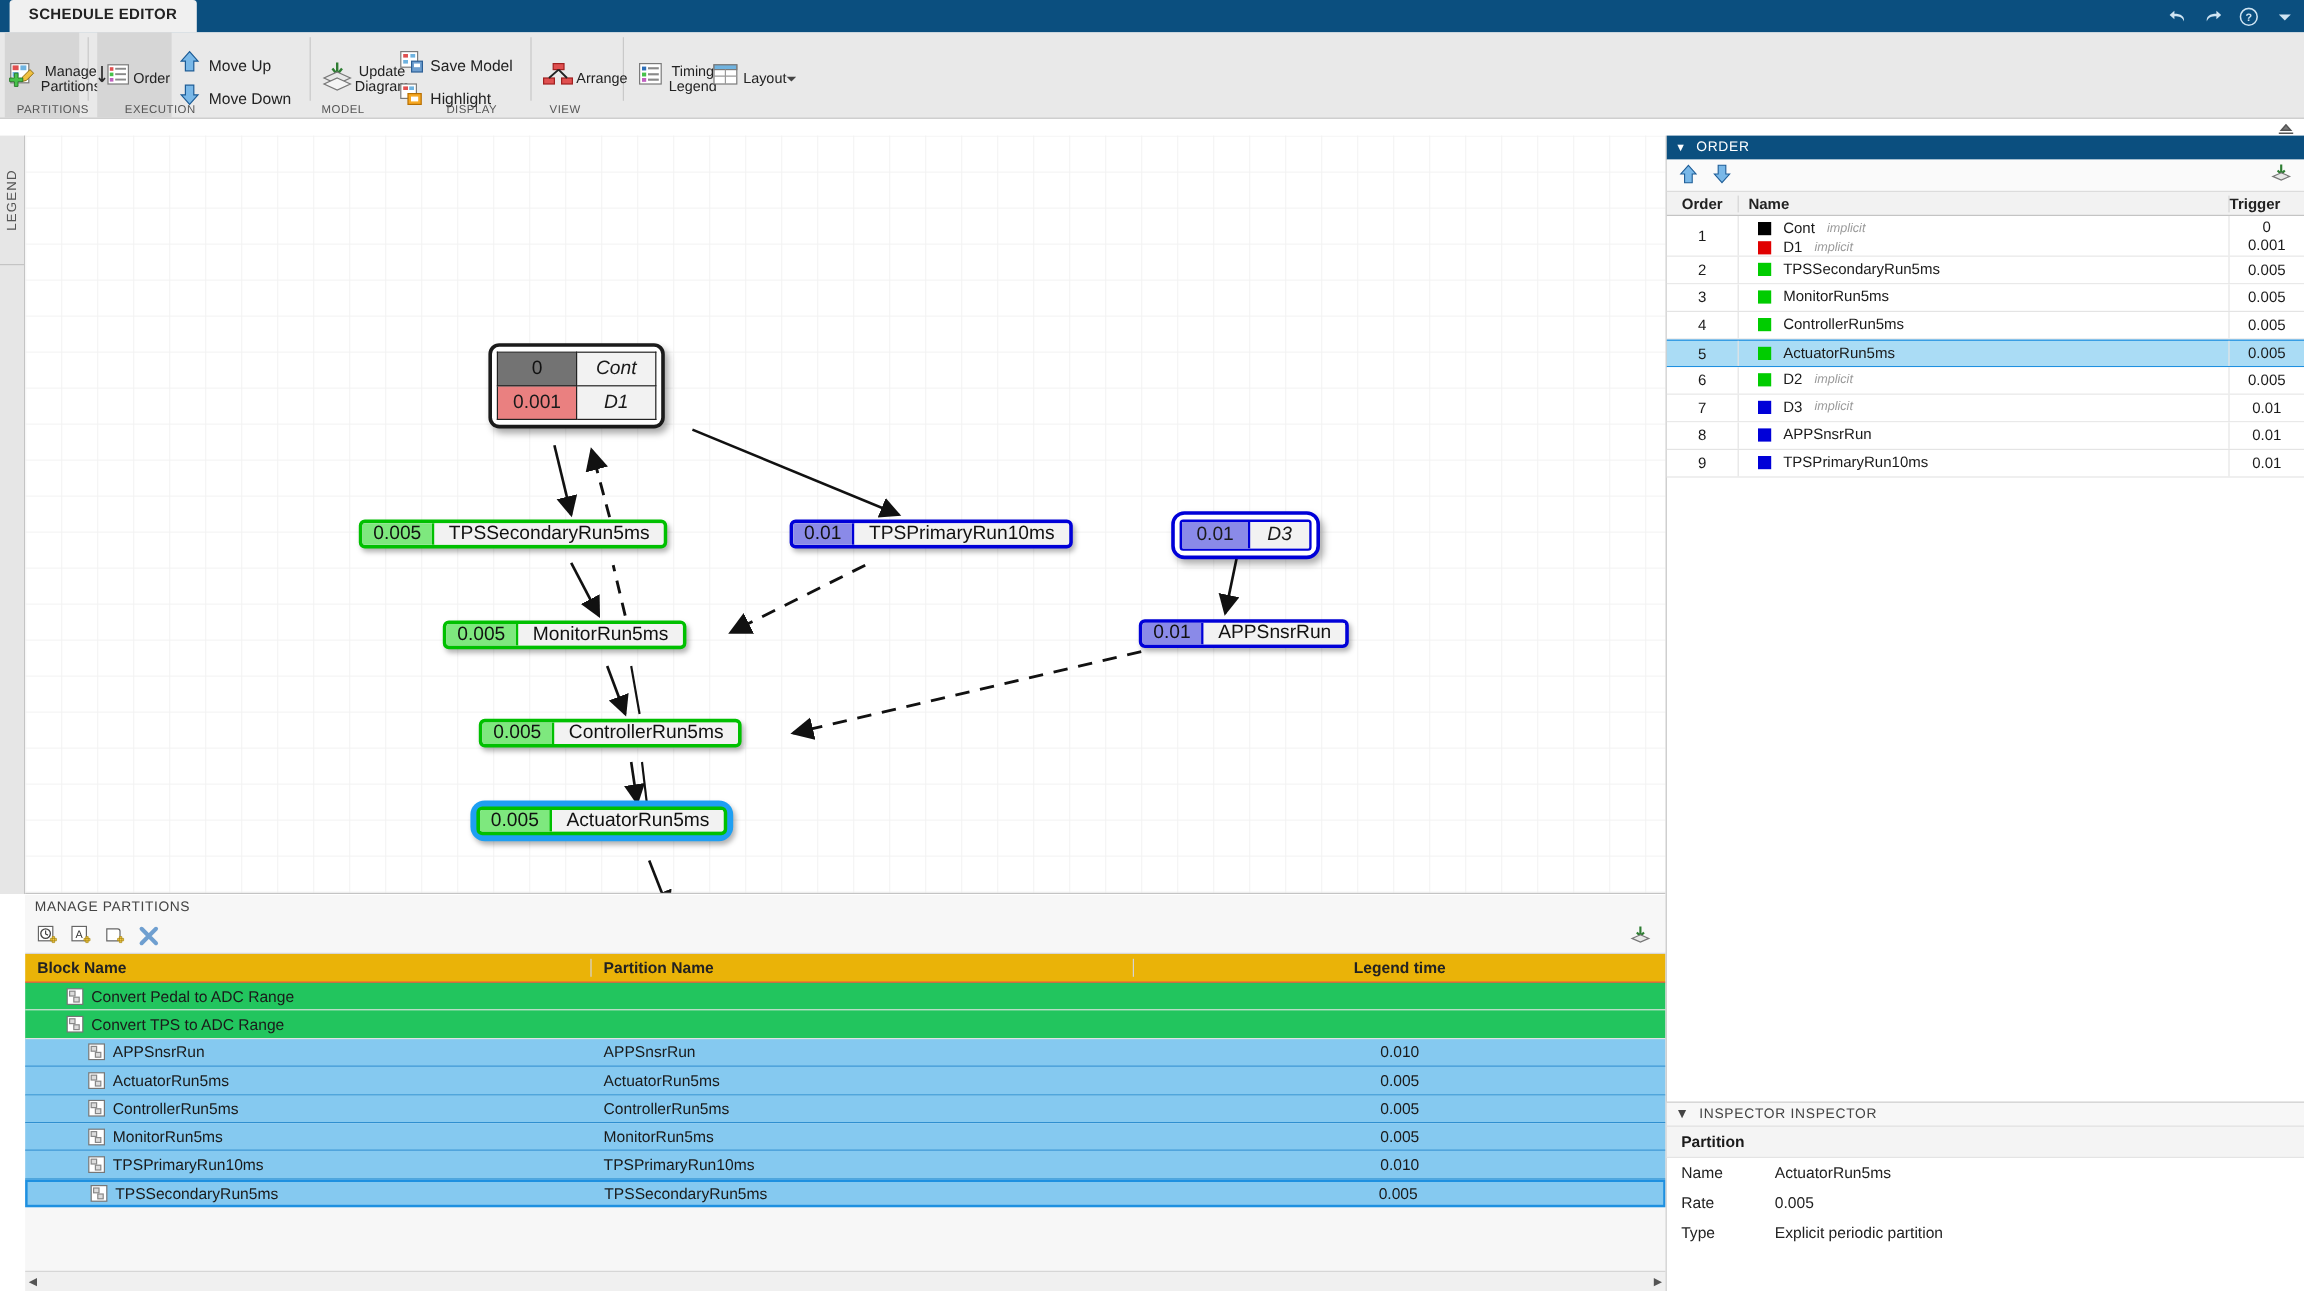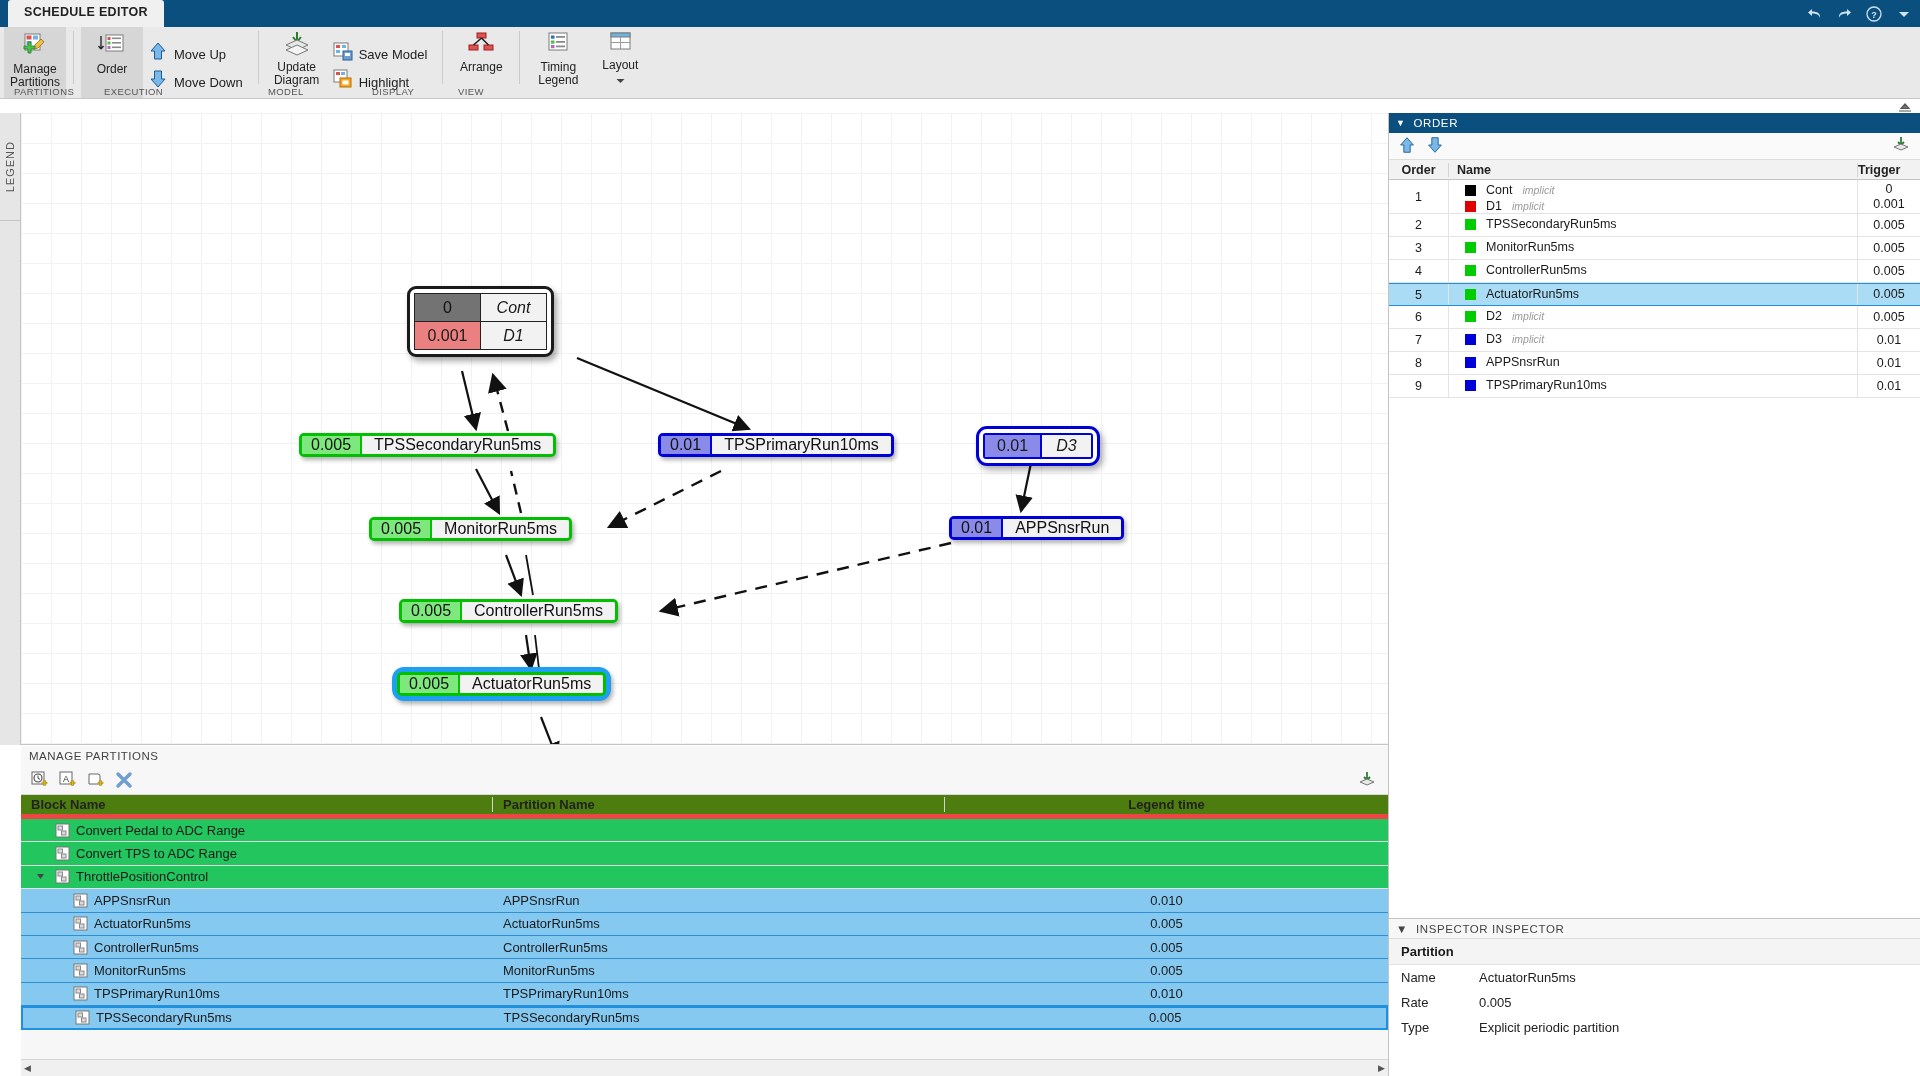--- a/index.html
+++ b/index.html
@@ -35,21 +35,21 @@
   
   #ribbon {
     position: absolute; left: 0; top: 27px; width: 1920px; height: 72px;
     background: #e9e9e9;
     border-bottom: 1px solid #c8c8c8;
     display: flex; align-items: stretch;
   }
   .rib-group { display: flex; align-items: stretch; position: relative; padding: 0 4px; }
   .rib-sep { width: 1px; background: #c9c9c9; margin: 4px 3px 14px 3px; }
   .rib-big {
-    width: 62px; display: flex; flex-direction: column; align-items: center;
+    width: 62px; display: flex; flex-direction: row; align-items: center;
     justify-content: flex-start; padding-top: 4px; cursor: default;
   }
   .rib-big.active { background: #d6d6d6; }
   .rib-big .lbl { font-size: 12px; text-align: center; line-height: 13px; margin-top: 2px; color: #222; }
   .rib-col { display: flex; flex-direction: column; justify-content: center; gap: 2px; padding: 4px 2px 0 2px; }
   .rib-small { display: flex; align-items: flex-end; gap: 5px; padding: 2px 6px 2px 2px; cursor: default; }
   .rib-small .lbl { font-size: 13px; color: #222; white-space: nowrap; }
   .rib-labels {
     position: absolute; left: 0; top: 86px; width: 1920px; height: 13px;
     font-size: 9.5px; color: #555; letter-spacing: .4px;
@@ -123,22 +123,22 @@
   .boxed-blue .nm { background: #f2f2f2; padding: 2px 14px; font-size: 16px; font-style: italic; }
   
   #mp-panel { position: absolute; left: 21px; top: 746px; width: 1367px; height: 330px;
     background: #f7f7f7; }
   #mp-title { height: 22px; padding: 4px 0 0 8px; font-size: 11.5px;
     color: #444; letter-spacing: .5px; background: #f7f7f7; }
   #mp-toolbar { height: 27px; display: flex; align-items: center; gap: 10px;
     padding: 0 10px; border-bottom: 1px solid #d8d8d8; position: relative; }
   #mp-toolbar .dock { position: absolute; right: 12px; top: 3px; }
   #mp-table { width: 1367px; font-size: 13px; }
-  #mp-head { display: flex; height: 24px; background: #4d7c0f;
-    border-bottom: 5px solid #ef4444; align-items: center; font-weight: bold; color: #222; }
+  #mp-head { display: flex; height: 24px; background: #eab308;
+    border-bottom: 1px solid #ef4444; align-items: center; font-weight: bold; color: #222; }
   #mp-head .c1 { width: 472px; padding-left: 10px; border-right: 1px solid #d4d4d4; }
   #mp-head .c2 { width: 452px; padding-left: 10px; border-right: 1px solid #d4d4d4; }
   #mp-head .c3 { width: 443px; text-align: center; }
   .mp-row { display: flex; height: 23.4px; align-items: center;
     border-bottom: 1px solid #e2e2e2; background: #22c55e; }
   .mp-row.sel { background: #85c9f0; border-bottom: 1px solid #2f8fd0; }
   .mp-row.selbox { background: #85c9f0; border: 2px solid #1e90e0; }
   .mp-row .c1 { width: 472px; display: flex; align-items: center; gap: 6px; }
   .mp-row .c2 { width: 452px; padding-left: 10px; }
   .mp-row .c3 { width: 443px; text-align: center; }
@@ -564,39 +564,20 @@
               <rect x="3" y="3" width="4.5" height="4" fill="#dcdcdc" stroke="#888"></rect>
               <rect x="6.5" y="8" width="4.5" height="4" fill="#dcdcdc" stroke="#888"></rect>
             </svg>
         </span>
         <span>Convert TPS to ADC Range</span>
       </div>
       <div class="c2"></div>
       <div class="c3"></div>
     </div>
 
-    <div class="mp-row">
-      <div class="c1">
-        <span class="indent0">
-          <svg width="9" height="9" viewBox="0 0 9 9">
-              <path d="M1 2 L8 2 L4.5 7 Z" fill="#444"></path>
-            </svg>
-        </span>
-        <span class="blk-icon">
-          <svg width="15" height="15" viewBox="0 0 15 15">
-              <rect x="1" y="1" width="13" height="13" fill="#fff" stroke="#777"></rect>
-              <rect x="3" y="3" width="4.5" height="4" fill="#dcdcdc" stroke="#888"></rect>
-              <rect x="6.5" y="8" width="4.5" height="4" fill="#dcdcdc" stroke="#888"></rect>
-            </svg>
-        </span>
-        <span>ThrottlePositionControl</span>
-      </div>
-      <div class="c2"></div>
-      <div class="c3"></div>
-    </div>
 
     <div class="mp-row sel">
       <div class="c1">
           <span class="indent2"></span>
         <span class="blk-icon">
           <svg width="15" height="15" viewBox="0 0 15 15">
               <rect x="1" y="1" width="13" height="13" fill="#fff" stroke="#777"></rect>
               <rect x="3" y="3" width="4.5" height="4" fill="#dcdcdc" stroke="#888"></rect>
               <rect x="6.5" y="8" width="4.5" height="4" fill="#dcdcdc" stroke="#888"></rect>
             </svg>

